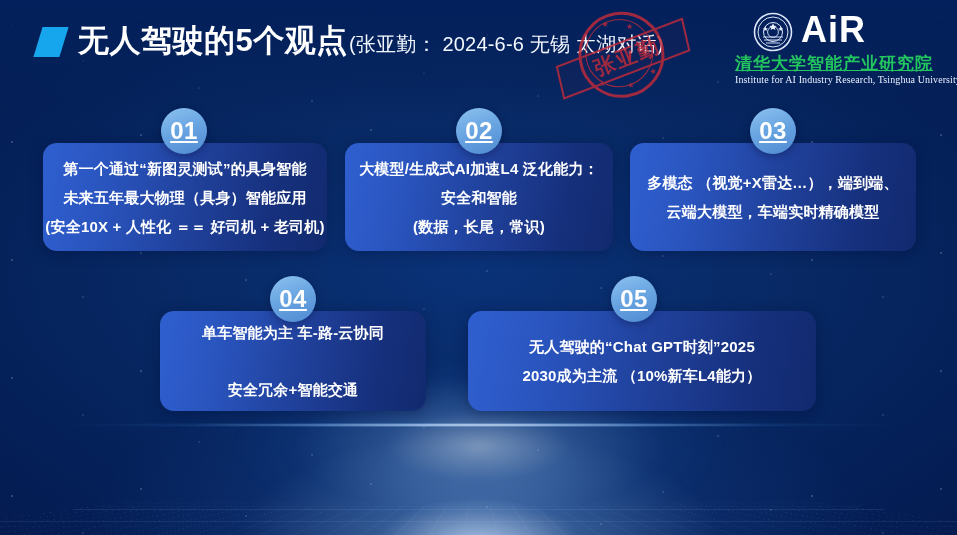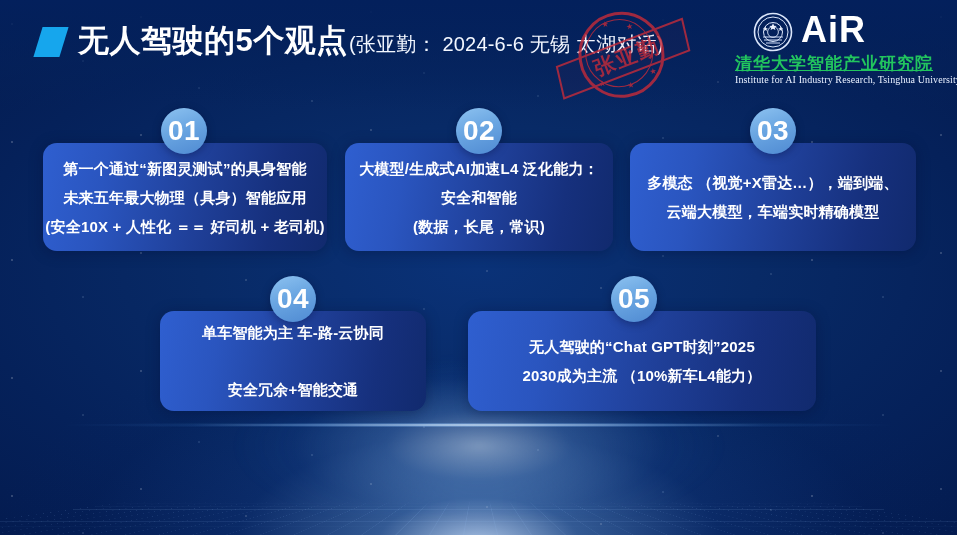--- a/index.html
+++ b/index.html
@@ -171,23 +171,24 @@
     line-height: 1.0; margin: 7px 0;
     white-space: nowrap; text-align: center;
     letter-spacing: 0.2px;
   }
   .num-badge {
     position: absolute;
     width: 46px; height: 46px; border-radius: 50%;
     background: linear-gradient(160deg, #8dc2f0 0%, #6aa6e2 45%, #4f8ad2 100%);
     box-shadow: 0 2px 8px rgba(0,10,40,0.35);
     display: flex; align-items: center; justify-content: center;
-    color: #ffffff; font-size: 28px; font-weight: bold;
+    color: #ffffff; font-size: 24px; font-weight: bold;
     letter-spacing: 0.5px;
     z-index: 5;
+    text-decoration: underline;
   }
 
   
   #card-1 { left: 43px;  top: 143px; width: 284px; height: 108px; }
   #badge-1 { left: 161px; top: 108px; }
   #card-2 { left: 345px; top: 143px; width: 268px; height: 108px; }
   #badge-2 { left: 456px; top: 108px; }
   #card-3 { left: 630px; top: 143px; width: 286px; height: 108px; }
   #badge-3 { left: 750px; top: 108px; }
   

